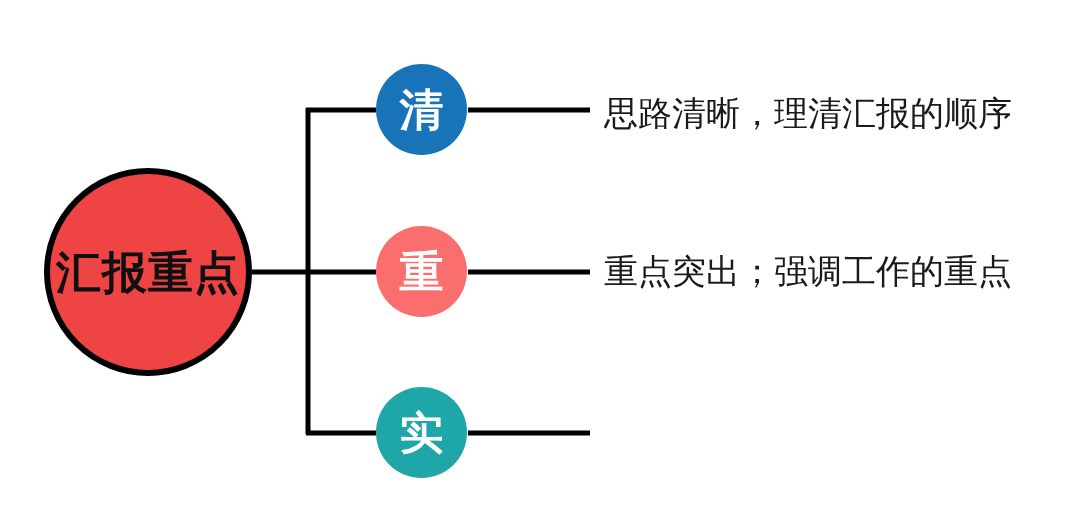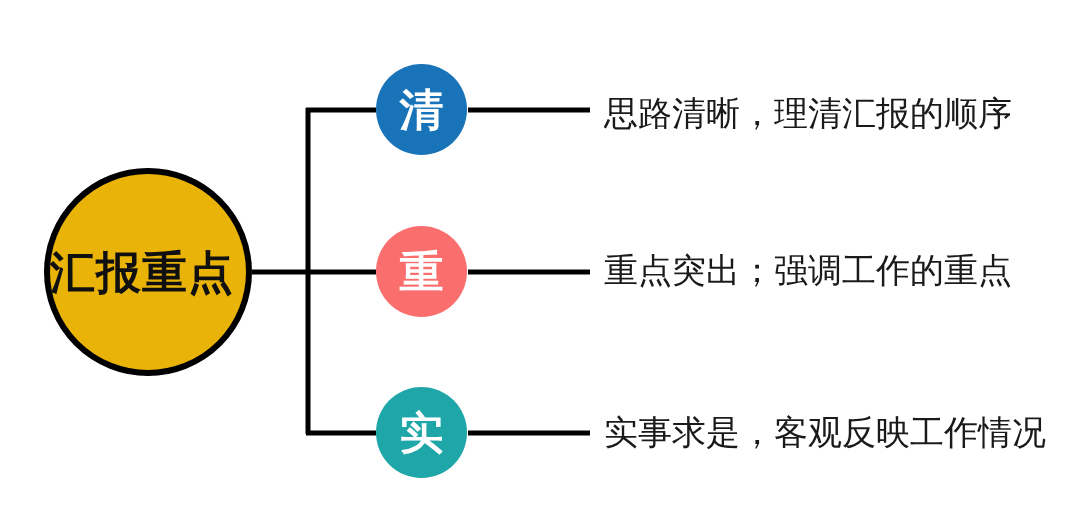--- a/index.html
+++ b/index.html
@@ -30,21 +30,22 @@
     position: absolute;
     left: 44px;
     top: 168px;
     width: 208px;
     height: 208px;
     border: 6px solid #000000;
     border-radius: 50%;
     box-sizing: border-box;
     display: flex;
     align-items: center;
-    background: #eab308;
+    justify-content: center;
+    background: #ef4444;
   }
   .root-label {
     font-size: 45px;
     font-weight: bold;
     color: #101010;
     letter-spacing: 1px;
     line-height: 1;
     white-space: nowrap;
   }
 
@@ -103,20 +104,19 @@
   </div>
 
   <div class="branch-circle" style="left:376px; top:64px; background:#1873B8;">
     <span class="branch-circle-label">清</span>
   </div>
   <div class="branch-text" style="top:96px;">思路清晰，理清汇报的顺序</div>
 
   <div class="branch-circle" style="left:376px; top:226px; background:#FA6E6E;">
     <span class="branch-circle-label">重</span>
   </div>
-  <div class="branch-text" style="top:254px;font-family:Liberation Serif, serif;">重点突出；强调工作的重点</div>
+  <div class="branch-text" style="top:254px;">重点突出；强调工作的重点</div>
 
   <div class="branch-circle" style="left:376px; top:387px; background:#1FA6A8;">
     <span class="branch-circle-label">实</span>
   </div>
-  <div class="branch-text" style="top:415px;">实事求是，客观反映工作情况</div>
 
 </div>
 
 </body></html>

